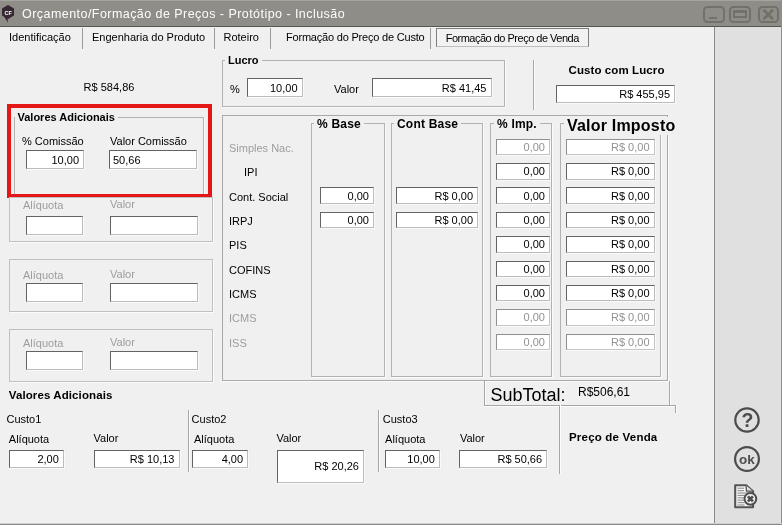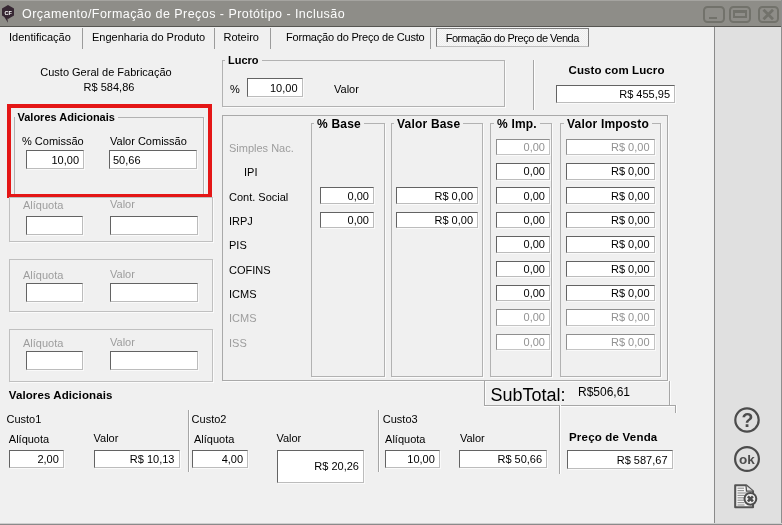--- a/index.html
+++ b/index.html
@@ -74,30 +74,32 @@
   <div class="tabtxt" style="left:92px;">Engenharia do Produto</div>
   <div class="tabsep" style="left:213.5px;"></div>
   <div class="tabtxt" style="left:223.5px;">Roteiro</div>
   <div class="tabsep" style="left:270px;"></div>
   <div class="tabtxt" style="left:286px; letter-spacing:-0.2px;">Formação do Preço de Custo</div>
   <div class="tabsep" style="left:430px;"></div>
   <div id="activetab">
       <div class="txt">Formação do Preço de Venda</div>
     </div>
 
-  <div class="lbl" style="left:0px; top:66px; width:212px; text-align:center;">Custo Geral de Fabricação</div>
   <div class="lbl" style="left:3px; top:81px; width:212px; text-align:center;">R$ 584,86</div>
 
   <div class="gb" style="left:221.5px; top:59.5px; width:283px; height:47px;"></div>
   <div class="gblabel" style="left:225px; top:54px;">Lucro</div>
   <div class="lbl" style="left:230px; top:82.5px;">%</div>
   <div class="in" style="left:247px; top:78px; width:55.5px; height:19px;">
       <span>10,00</span>
     </div>
   <div class="lbl" style="left:334px; top:82.5px;">Valor</div>
+  <div class="in" style="left:372px; top:78px; width:119.5px; height:19px;">
+      <span>R$ 41,45</span>
+    </div>
 
   <div class="vline" style="left:532.5px; top:60px; height:50px;"></div>
 
   <div class="lbl b" style="left:568.5px; top:63.5px; font-size:11.5px; letter-spacing:0.1px;">Custo com Lucro</div>
   <div class="in" style="left:555.5px; top:84.5px; width:119.5px; height:18.5px;text-align:right;">
       <span>R$ 455,95</span>
     </div>
 
   <div class="gb" style="left:14px; top:117px; width:189.5px; height:79px;"></div>
   <div class="gblabel" style="left:14.5px; top:110.5px;">Valores Adicionais</div>
@@ -137,25 +139,25 @@
   <div class="lbl" style="left:229px; top:215px;">IRPJ</div>
   <div class="lbl" style="left:229px; top:239px;">PIS</div>
   <div class="lbl" style="left:229px; top:263.5px;">COFINS</div>
   <div class="lbl" style="left:229px; top:288px;">ICMS</div>
   <div class="lbl gray" style="left:229px; top:312px;">ICMS</div>
   <div class="lbl gray" style="left:229px; top:336.5px;">ISS</div>
 
   <div class="gb" style="left:311px; top:122.5px; width:73.5px; height:254.5px;"></div>
   <div class="gblabel" style="left:314px; top:117px; font-size:12px; letter-spacing:0.2px;">% Base</div>
   <div class="gb" style="left:390.5px; top:122.5px; width:92.5px; height:254.5px;"></div>
-  <div class="gblabel" style="left:394px; top:117px; font-size:12px; letter-spacing:0.2px;">Valor Base</div>
+  <div class="gblabel" style="left:394px; top:117px; font-size:12px; letter-spacing:0.2px;">Cont Base</div>
   <div class="gb" style="left:489.5px; top:122.5px; width:62px; height:254.5px;"></div>
   <div class="gblabel" style="left:494px; top:117px; font-size:12px; letter-spacing:0.2px;">% Imp.</div>
   <div class="gb" style="left:559.5px; top:122.5px; width:101.5px; height:254.5px;"></div>
-  <div class="gblabel" style="left:564px; top:117px; font-size:12px; letter-spacing:0.2px;">Valor Imposto</div>
+  <div class="gblabel" style="left:564px; top:117px; font-size:16px; letter-spacing:0.2px;">Valor Imposto</div>
 
   <div class="in" style="left:320px; top:187.4px; width:54px; height:16.5px;">
       <span>0,00</span>
     </div>
   <div class="in" style="left:320px; top:211.8px; width:54px; height:16.5px;">
       <span>0,00</span>
     </div>
   <div class="in" style="left:396px; top:187.4px; width:82px; height:16.5px;">
       <span>R$ 0,00</span>
     </div>
@@ -222,23 +224,20 @@
   <div class="vline" style="left:484px; top:381px; height:24px;"></div>
   <div class="hline" style="left:484px; top:404.5px; width:185px;"></div>
   <div class="vline" style="left:668.5px; top:381px; height:24px;"></div>
   <div class="lbl" style="left:490.5px; top:384.5px; font-size:18px;text-align:center;">SubTotal:</div>
   <div class="lbl" style="left:578px; top:384.5px; font-size:12px;">R$506,61</div>
 
   <div class="hline" style="left:558.5px; top:404.5px; width:117px;"></div>
   <div class="vline" style="left:558.5px; top:404.5px; height:69px;"></div>
   <div class="vline" style="left:675px; top:404.5px; height:8px;"></div>
   <div class="lbl b" style="left:569px; top:430.5px; font-size:11.5px; letter-spacing:0.2px;">Preço de Venda</div>
-  <div class="in" style="left:567px; top:450px; width:105.5px; height:19px;">
-      <span>R$ 587,67</span>
-    </div>
 
   <div class="lbl b" style="left:8.8px; top:388.5px; font-size:11.5px; letter-spacing:0.1px;">Valores Adicionais</div>
 
   <div class="lbl" style="left:6.5px; top:412.5px;">Custo1</div>
   <div class="lbl" style="left:8.8px; top:432.5px;">Alíquota</div>
   <div class="lbl" style="left:93.5px; top:431.5px;">Valor</div>
   <div class="in" style="left:8.8px; top:449.5px; width:55px; height:18px;">
       <span>2,00</span>
     </div>
   <div class="in" style="left:93.5px; top:449.5px; width:86px; height:18px;">

